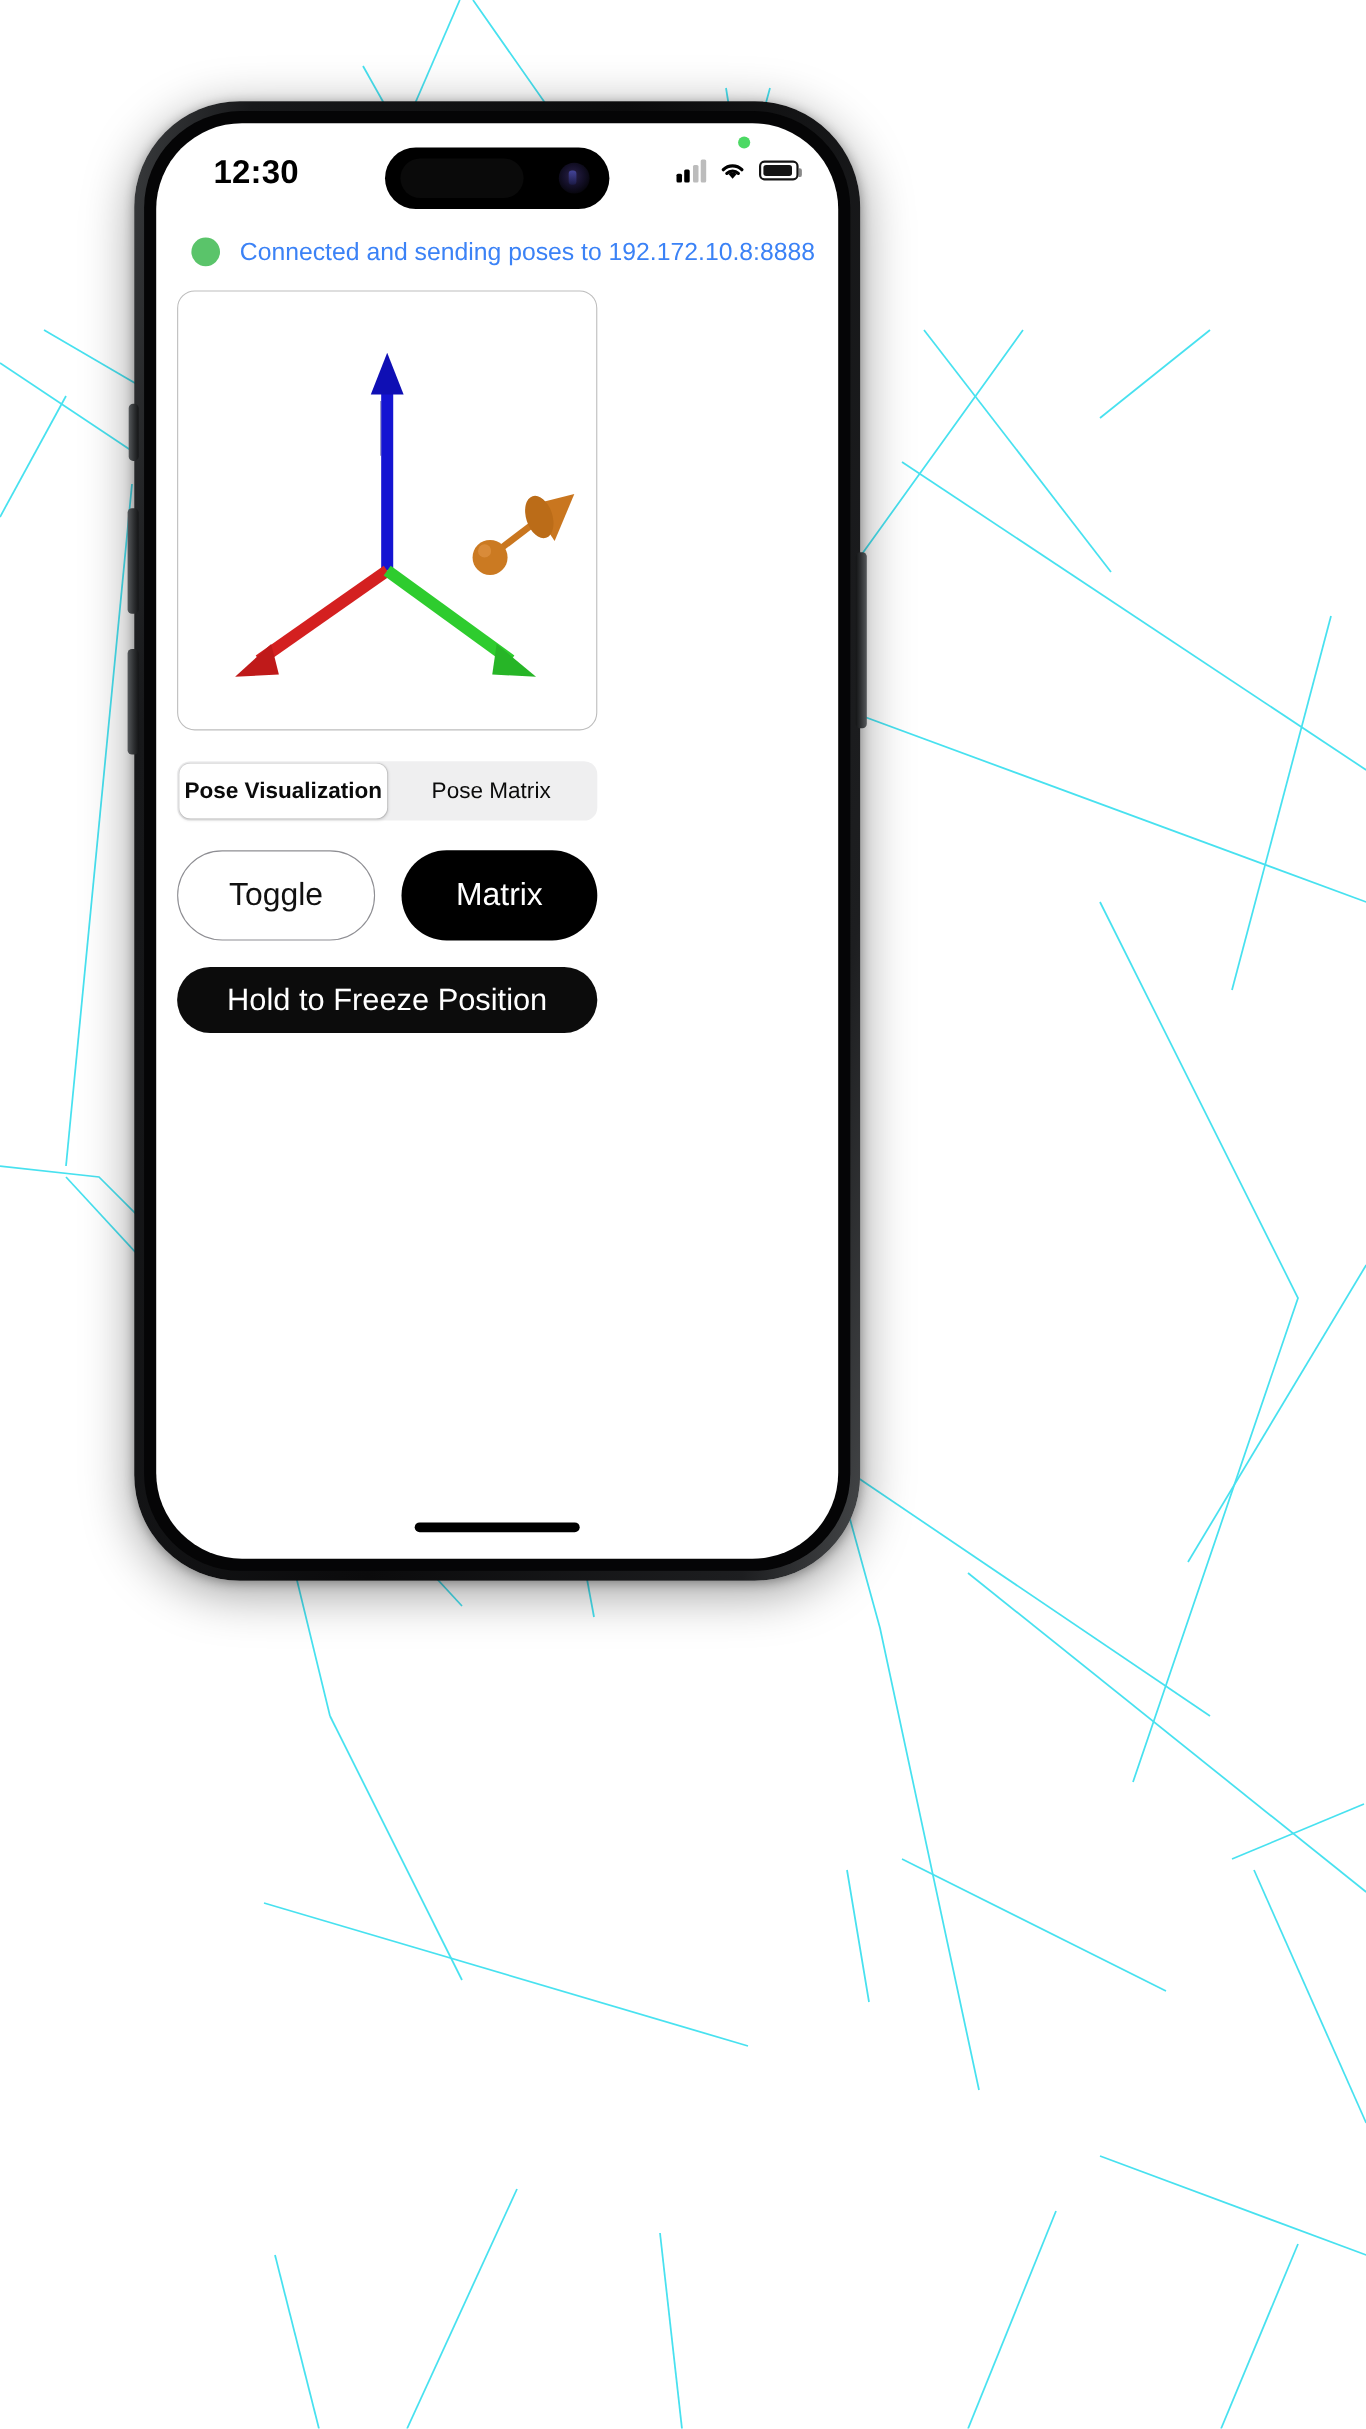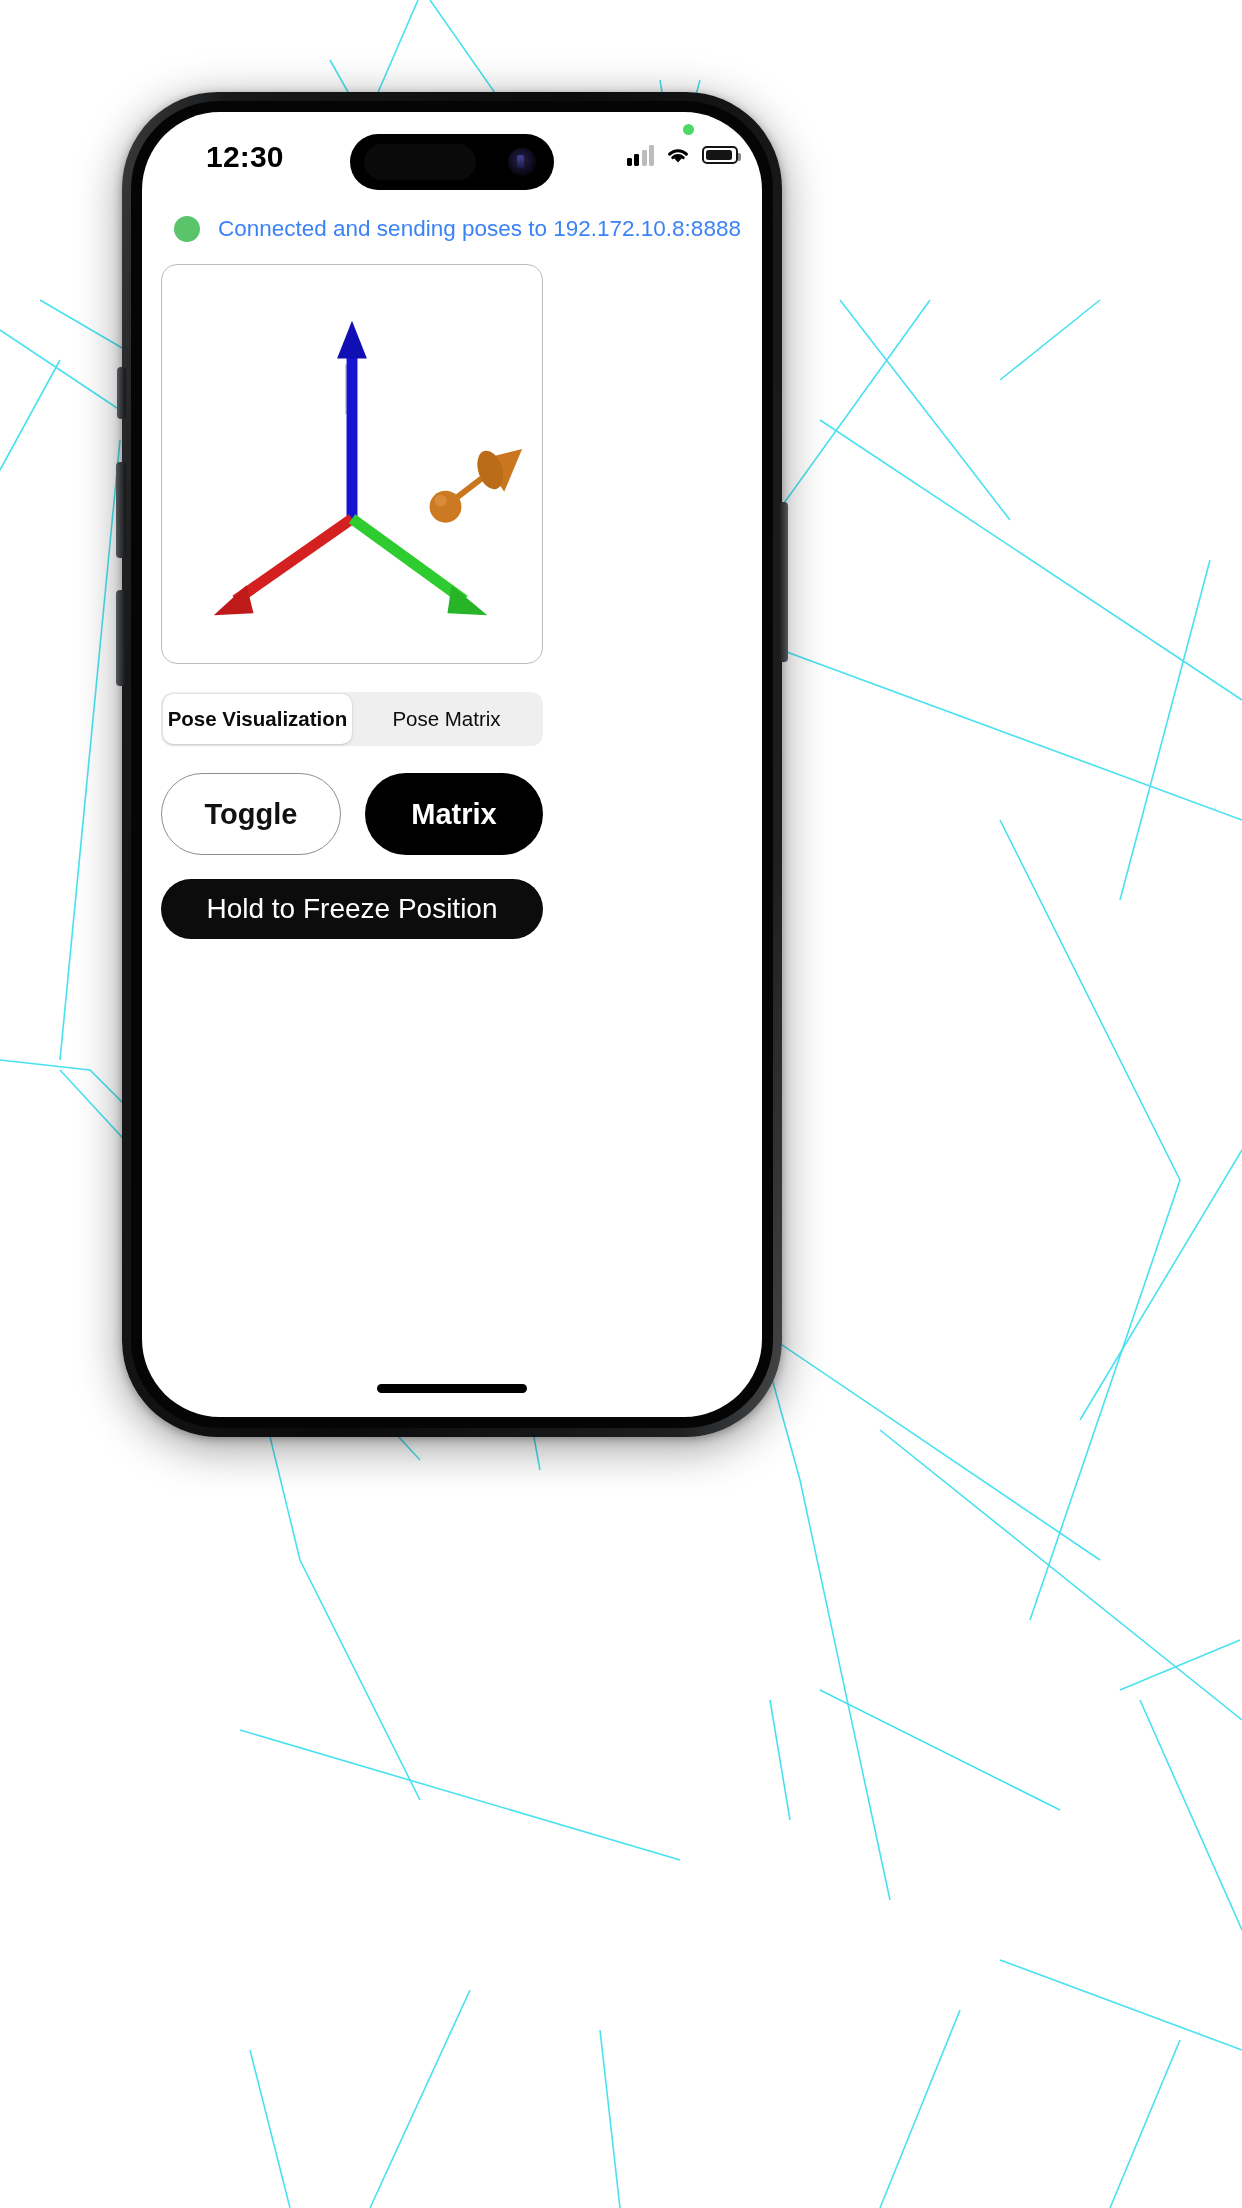--- a/index.html
+++ b/index.html
@@ -68,21 +68,21 @@
     left: 20px; top: 20px;
     width: 620px; height: 1305px;
     border-radius: 78px;
     background: #ffffff;
     overflow: hidden;
   }
 
   
   #status-bar {
     position: absolute;
-    left: 16px; top: 0;
+    left: 4px; top: 0;
     width: 620px; height: 82px;
     z-index: 6;
   }
   #status-time {
     position: absolute;
     left: 48px; top: 28px;
     font-size: 30px;
     font-weight: bold;
     color: #000;
     letter-spacing: 0.2px;
@@ -232,21 +232,20 @@
     box-shadow: 0 1px 3px rgba(0,0,0,0.16), 0 0 1px rgba(0,0,0,0.14);
   }
   .seg.inactive { font-weight: 400; }
 
   
   #row-toggle {
     display: flex;
     gap: 24px;
     margin: 27px 1px 0 1px;
     width: 382px;
-    font-weight: bold;
   }
   #btn-toggle {
     flex: 1;
     height: 82px;
     border-radius: 44px;
     background: #ffffff;
     border: 1.3px solid #8e8e93;
     display: flex;
     align-items: center;
     justify-content: center;

